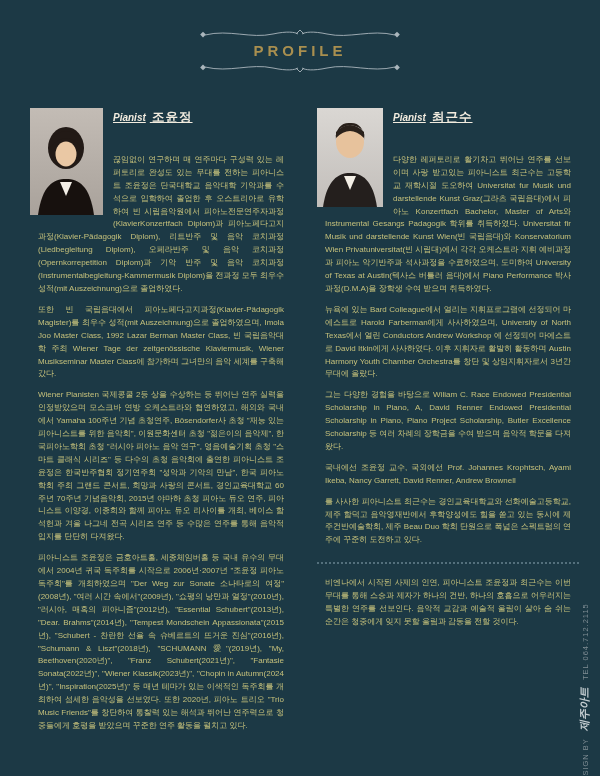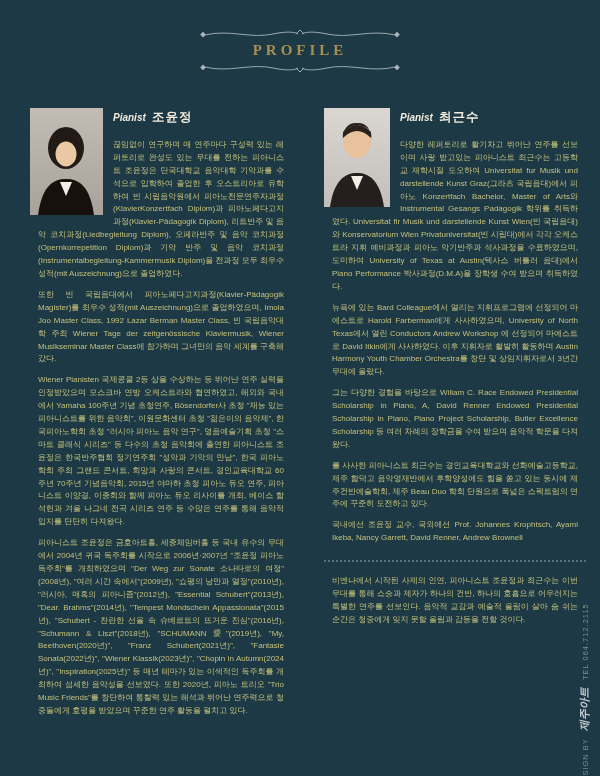--- a/index.html
+++ b/index.html
@@ -7,34 +7,34 @@
     position:relative; width:600px; height:776px;
     background:#1c3945; overflow:hidden;
     font-family:"Liberation Sans","DejaVu Sans",sans-serif;
   }
   
   .header { position:absolute; top:28px; left:0; right:0; text-align:center; }
   .flourish { display:block; margin:0 auto; }
   .flourish.flip { transform:scaleY(-1); }
   .profile-title {
     margin:2px 16px 3px; color:#a98f4f;
-    font-family:Liberation Serif, serif;
+    font-family:Liberation Sans, sans-serif;
     font-size:15px; letter-spacing:4px; font-weight:bold;
   }
   
   .col {
     position:absolute; top:106px; width:262px;
     color:#c5c07b; font-size:8px; line-height:12.9px;
     text-align:justify;
   }
   .col-left  { left:30px; }
-  .col-right { left:324px; }
+  .col-right { left:317px; }
   .photo { float:left; margin:2px 10px 5px 0; }
   .photo svg { display:block; }
-  .profile-head { padding-top:5px; margin-bottom:13px; color:#f2ecdf; }
+  .profile-head { padding-top:5px; margin-bottom:28px; color:#f2ecdf;text-decoration:underline; }
   .role { font-weight:bold; font-style:italic; font-size:10px; margin-right:4px; }
   .name { font-weight:bold; font-size:12.5px; letter-spacing:1px; }
   .col p { margin:8px; }
   .divider {
     clear:both; border:none; border-top:2px dotted #54707c;
     margin:15px 0 13px;
   }
   
   .footer-rot { position:absolute; left:592px; top:770px; width:0; height:0; }
   .footer-rot .footer-text {
@@ -122,22 +122,22 @@
         <path d="M27 68 L33 82 L39 68 Z" fill="#f3efe6"></path>
       </svg>
     </span>
     <div class="profile-head">
       <span class="role">Pianist</span>
       <span class="name">최근수</span>
     </div>
     <p>다양한 레퍼토리로 활기차고 뛰어난 연주를 선보이며 사랑 받고있는 피아니스트 최근수는 고등학교 재학시절 도오하여 Universitat fur Musik und darstellende Kunst Graz(그라츠 국립음대)에서 피아노 Konzertfach Bachelor, Master of Arts와 Instrumental Gesangs Padagogik 학위를 취득하였다. Universitat fir Musik und darstellende Kunst Wien(빈 국립음대)와 Konservatorium Wien Privatuniversitat(빈 시립대)에서 각각 오케스트라 지휘 예비과정과 피아노 악기반주과 석사과정을 수료하였으며, 도미하여 University of Texas at Austin(텍사스 버틀러 음대)에서 Piano Performance 박사과정(D.M.A)을 장학생 수여 받으며 취득하였다.</p>
     <p>뉴욕에 있는 Bard Colleague에서 열리는 지휘프로그램에 선정되어 마에스트로 Harold Farberman에게 사사하였으며, University of North Texas에서 열린 Conductors Andrew Workshop 에 선정되어 마에스트로 David Itkin에게 사사하였다. 이후 지휘자로 활발히 활동하며 Austin Harmony Youth Chamber Orchestra를 창단 및 상임지휘자로서 3년간 무대에 올랐다.</p>
     <p>그는 다양한 경험을 바탕으로 Wiliam C. Race Endowed Presidential Scholarship in Piano, A, David Renner Endowed Presidential Scholarship in Piano, Piano Project Scholarship, Butler Excellence Scholarship 등 여러 차례의 장학금을 수여 받으며 음악적 학문을 다져왔다.</p>
+    <p>국내에선 조윤정 교수, 국외에선 Prof. Johannes Krophtsch, Ayami Ikeba, Nancy Garrett, David Renner, Andrew Brownell</p>
     <p>를 사사한 피아니스트 최근수는 경인교육대학교와 선화예술고등학교, 제주 함덕고 음악영재반에서 후학양성에도 힘을 쏟고 있는 동시에 제주건반예술학회, 제주 Beau Duo 학회 단원으로 폭넓은 스펙트럼의 연주에 꾸준히 도전하고 있다.</p>
-    <p>국내에선 조윤정 교수, 국외에선 Prof. Johannes Krophtsch, Ayami Ikeba, Nancy Garrett, David Renner, Andrew Brownell</p>
     <hr class="divider">
     <p>비엔나에서 시작된 사제의 인연, 피아니스트 조윤정과 최근수는 이번 무대를 통해 스승과 제자가 하나의 건반, 하나의 호흡으로 어우러지는 특별한 연주를 선보인다. 음악적 교감과 예술적 울림이 살아 숨 쉬는 순간은 청중에게 잊지 못할 울림과 감동을 전할 것이다.</p>
   </section>
 
   <div class="footer-rot">
     <span class="footer-text">
       <span>DESIGN BY</span>
       <span class="studio">제주아트</span>
       <span>TEL 064.712.2115</span>
     </span>

